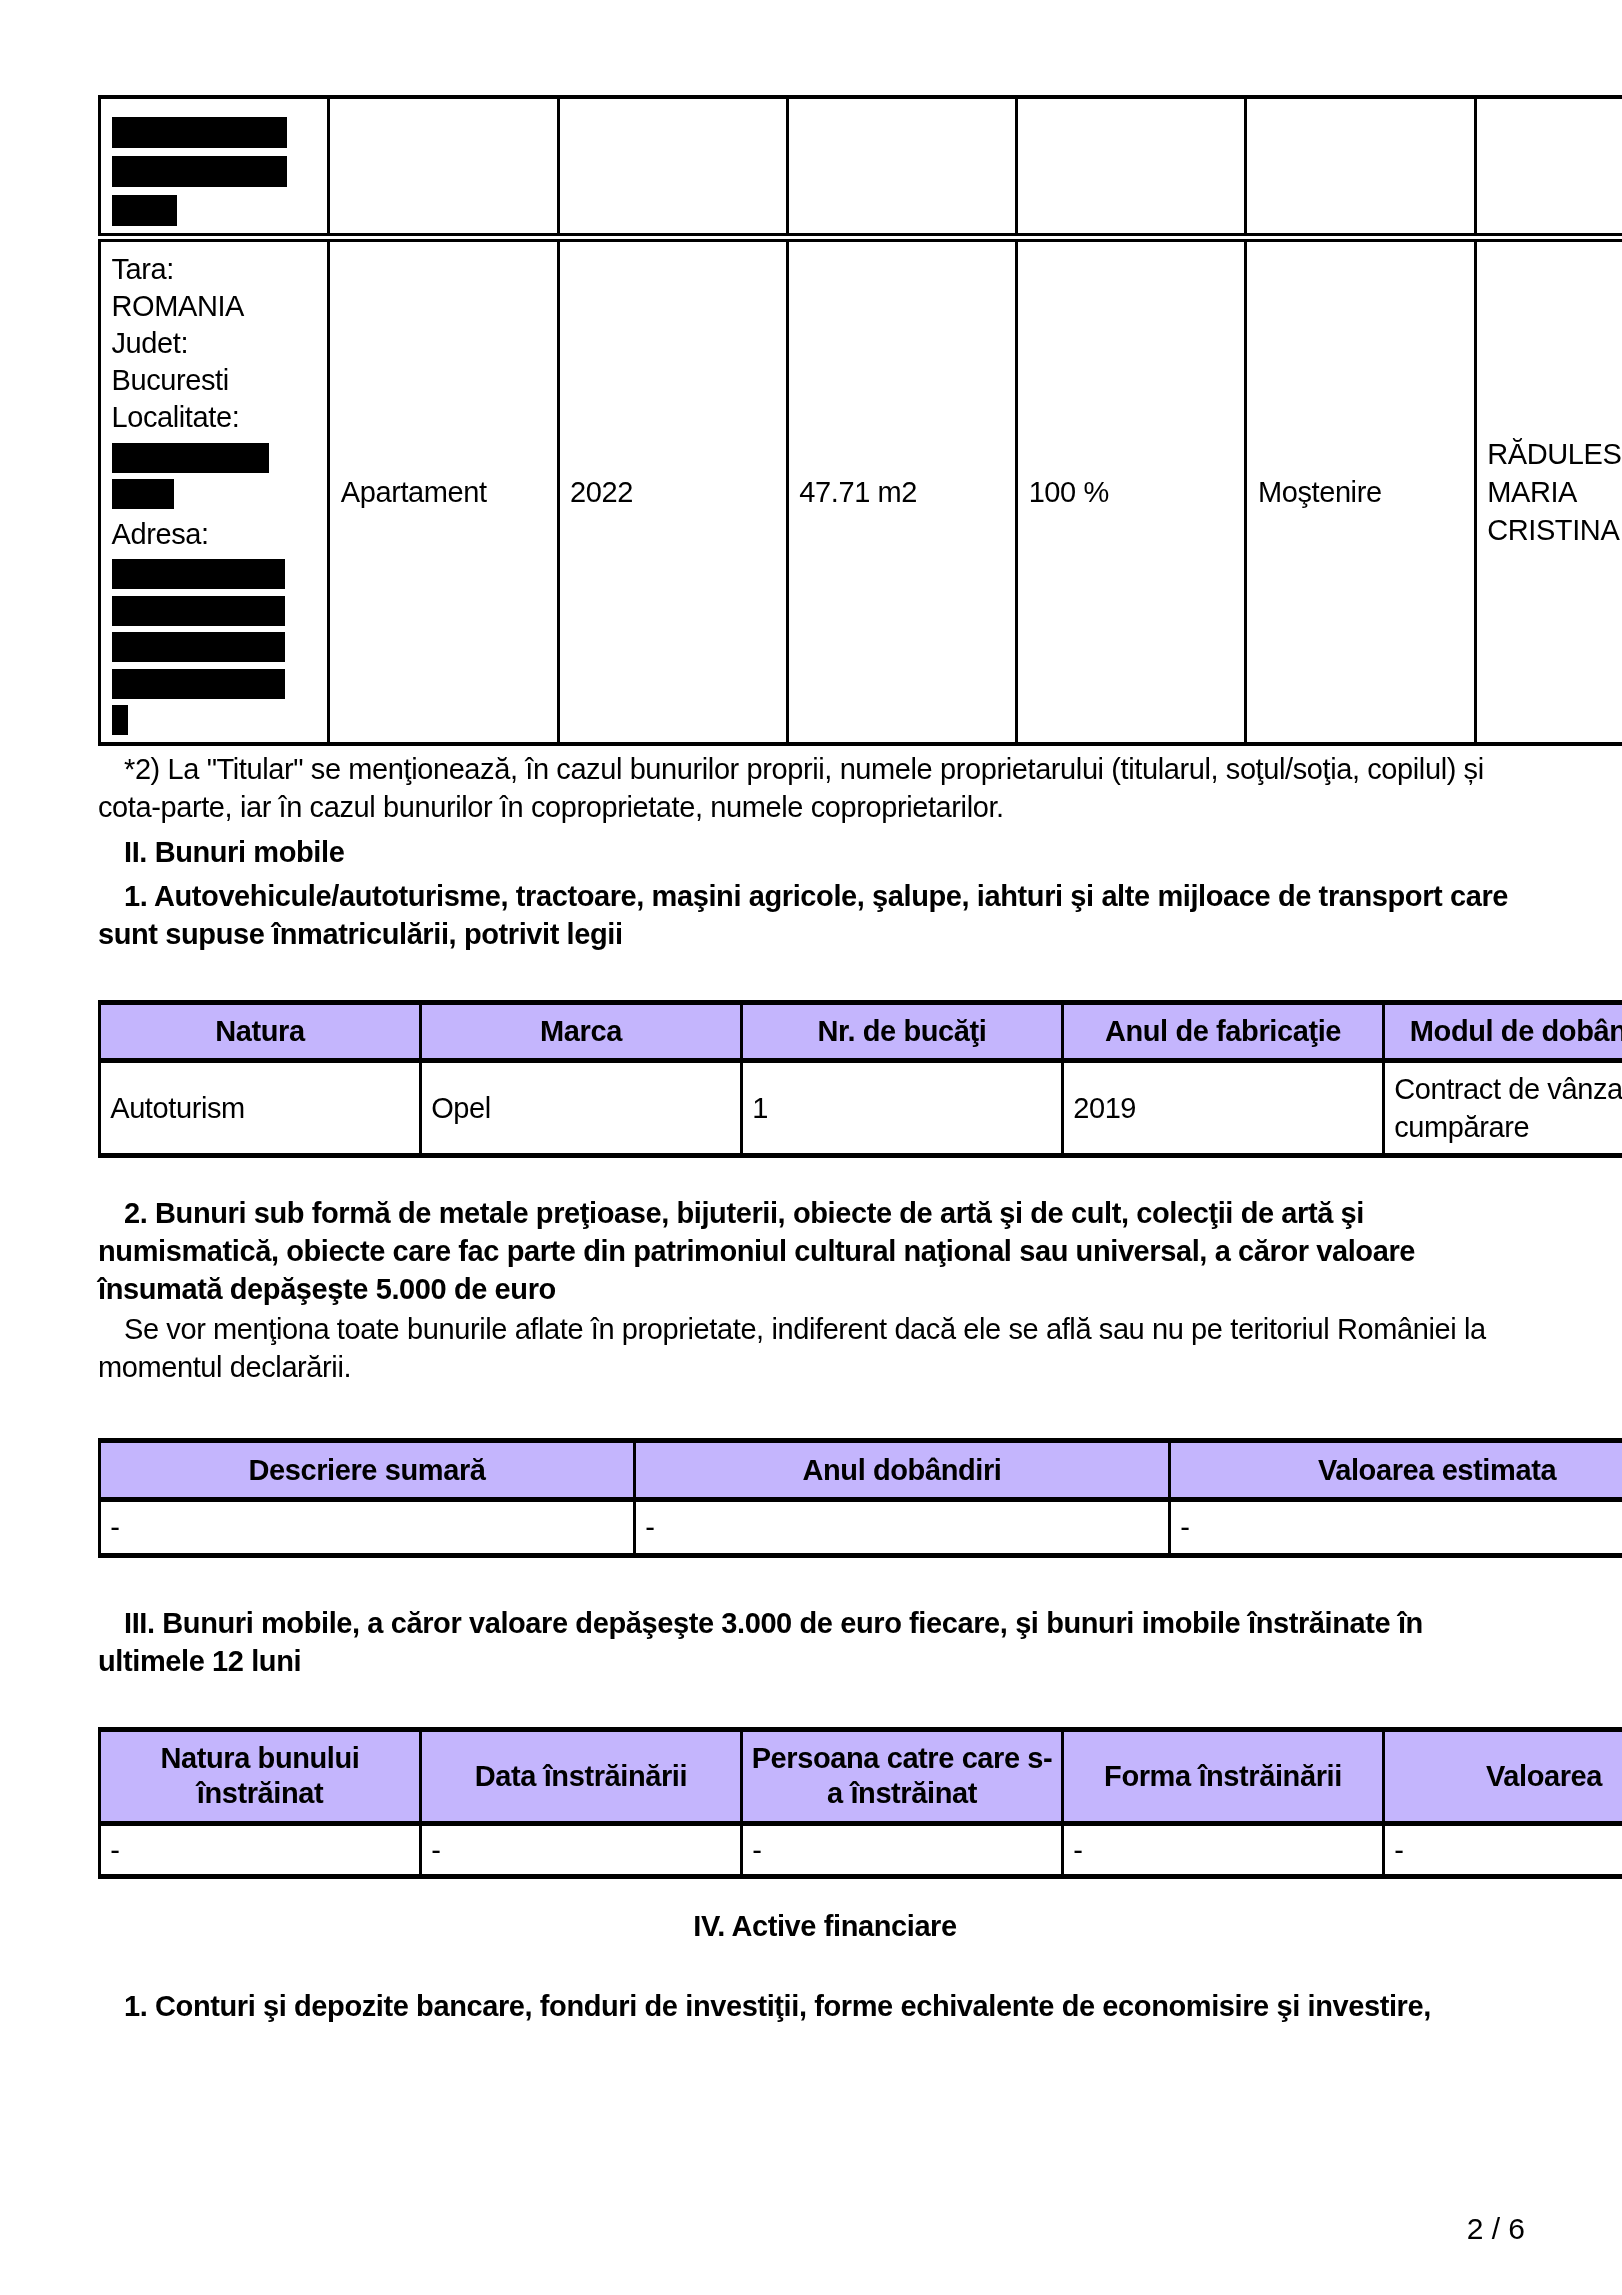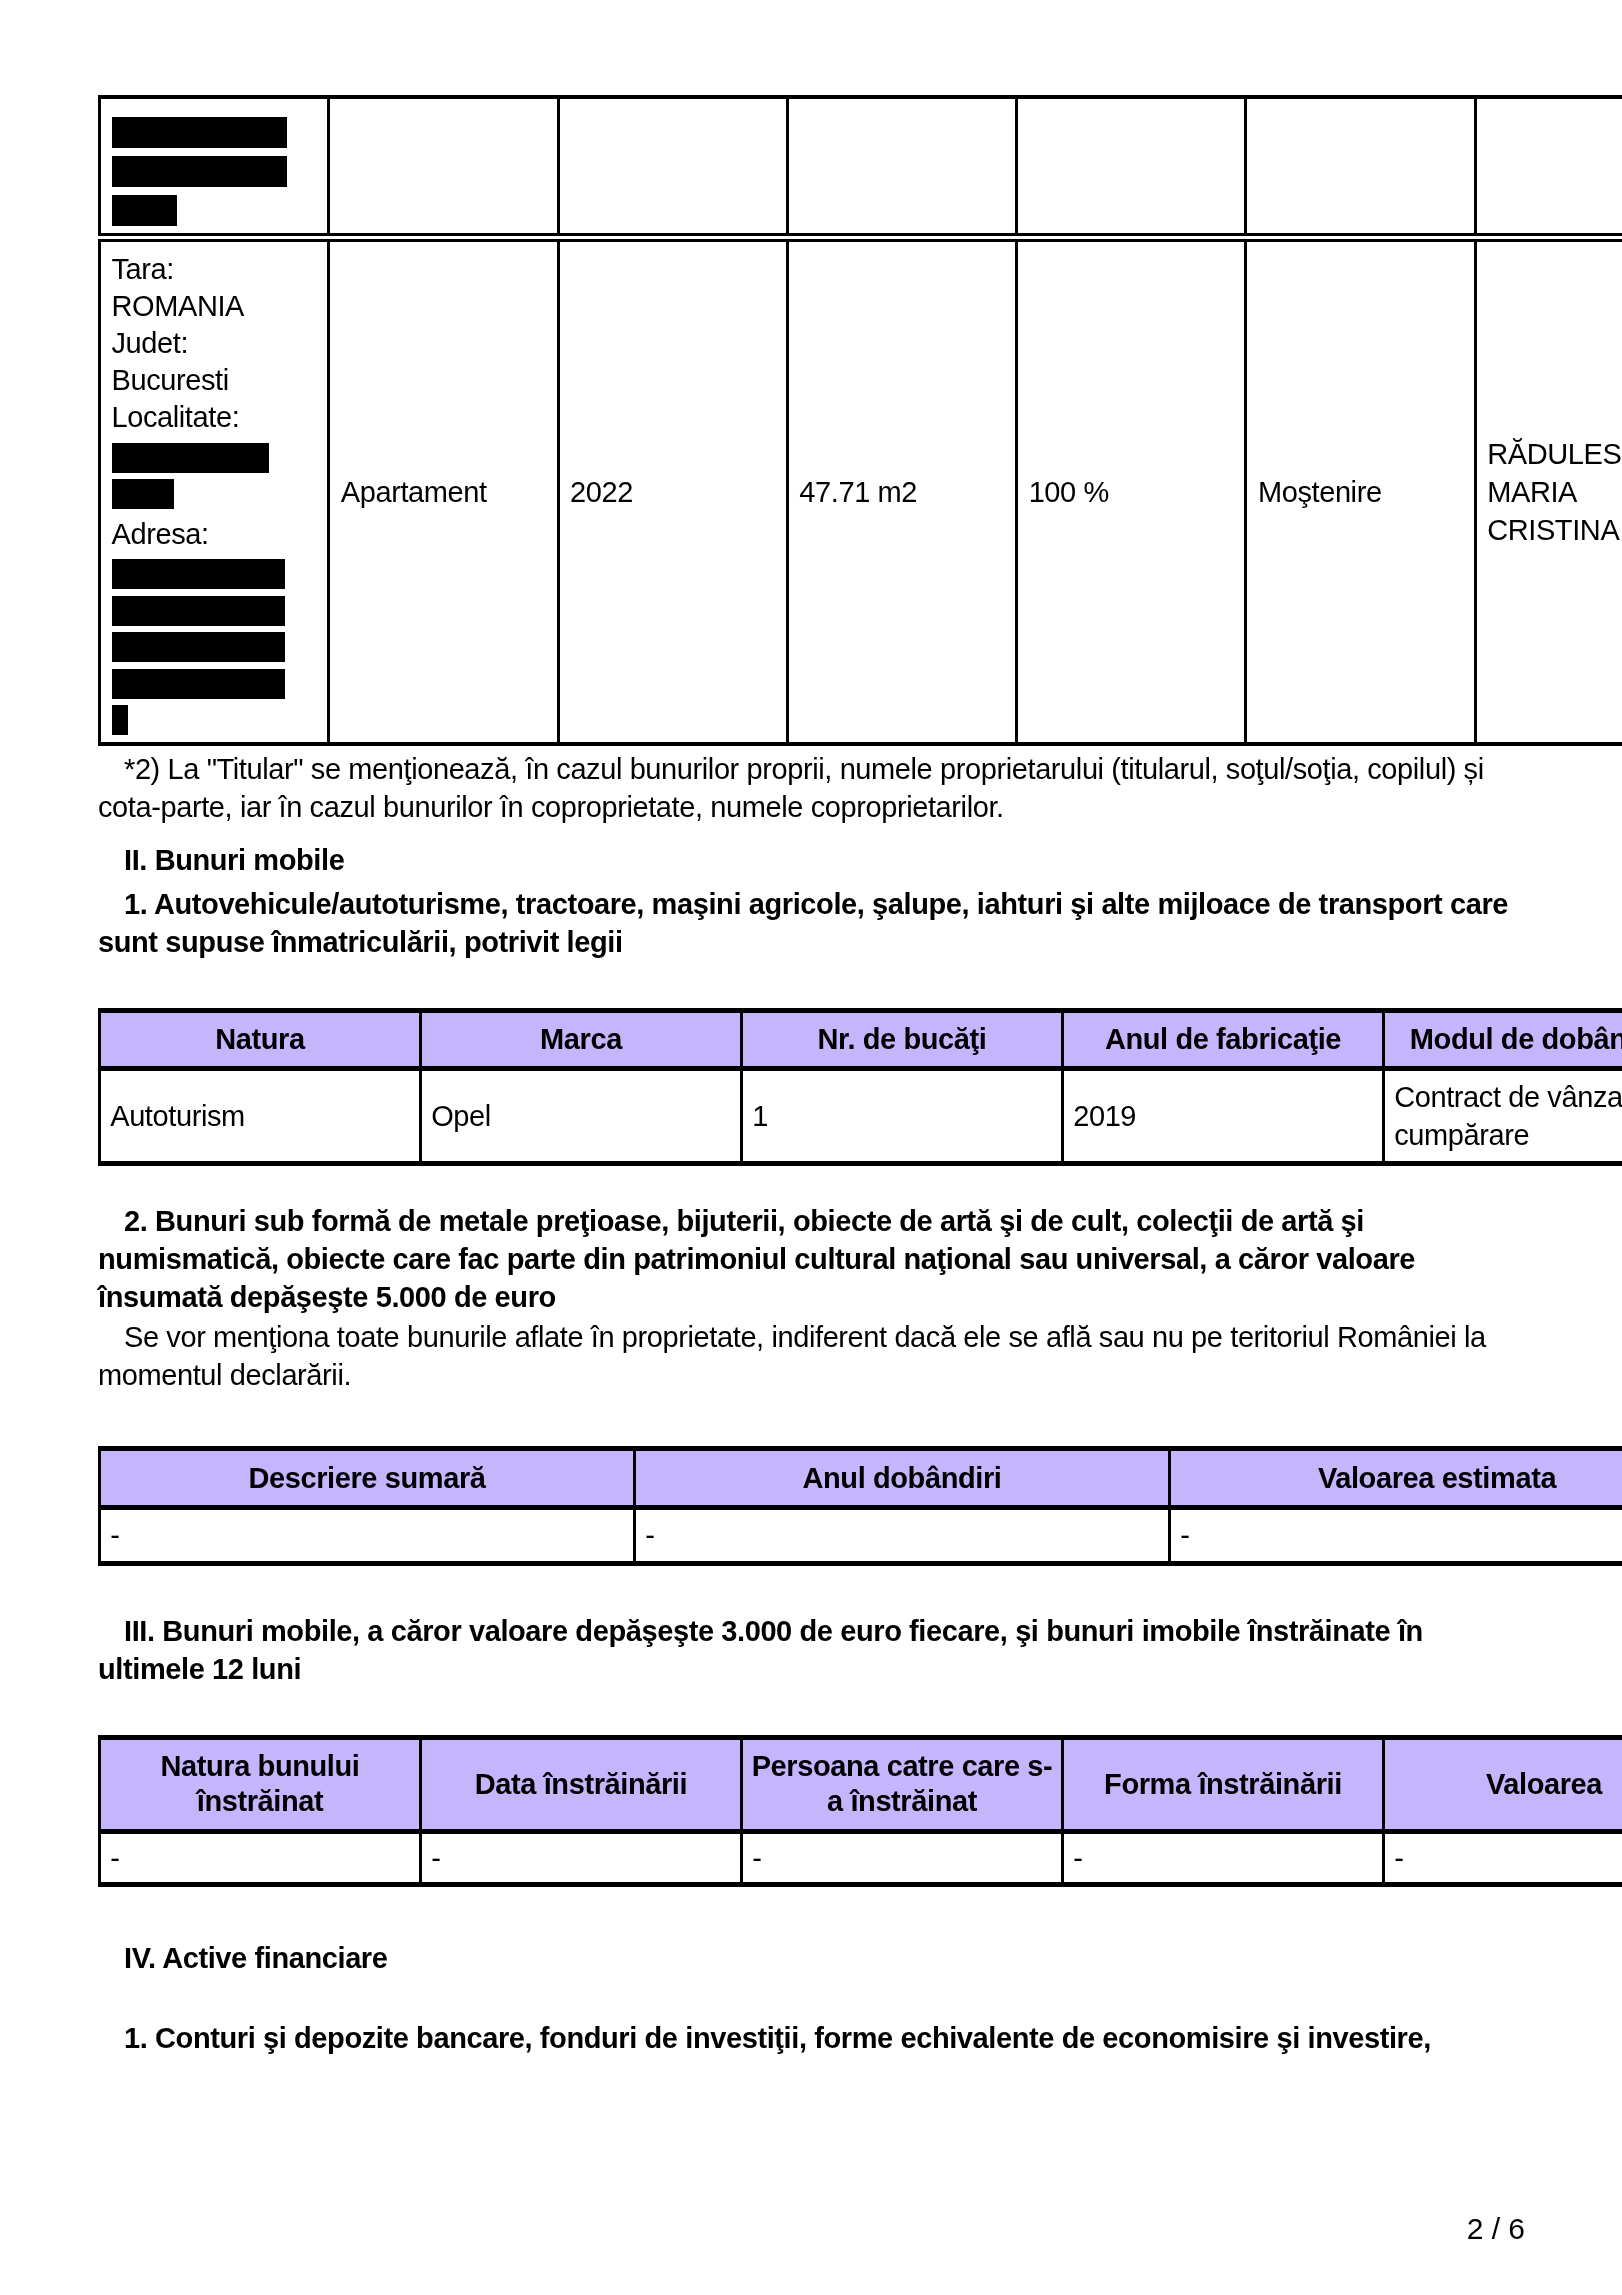--- a/index.html
+++ b/index.html
@@ -54,30 +54,30 @@
   .bar-tiny{width:16.4px;height:30px;margin:6.5px 0 0 0;}
   .addr{line-height:37px;}
 
   
   p{margin:0;}
   .indent{text-indent:26px;}
   .bold{font-weight:bold;}
   .mt-t1{margin-top:95px;}
   .mt-fn1{margin-top:11.8px;}
   .mt-fn2{margin-top:3.9px;}
-  .mt-s2{margin-top:15px;}
+  .mt-s2{margin-top:7px;}
   .mt-item1{margin-top:6.5px;}
   .mt-tveh{margin-top:47px;}
   .mt-item2{margin-top:36px;}
   .mt-nota{margin-top:29.4px;}
   .mt-notatext{margin-top:2.6px;}
   .mt-tval{margin-top:52px;}
   .mt-s3{margin-top:46px;}
   .mt-tinstr{margin-top:47px;}
-  .mt-s4{margin-top:52px;}
+  .mt-s4{margin-top:28px;text-align:center;}
   .mt-item41{margin-top:42px;}
 
   .pagenum{
     position:absolute;top:2210px;right:97px;
     letter-spacing:0;font-size:30px;
   }
 </style>
 </head>
 <body>
 

